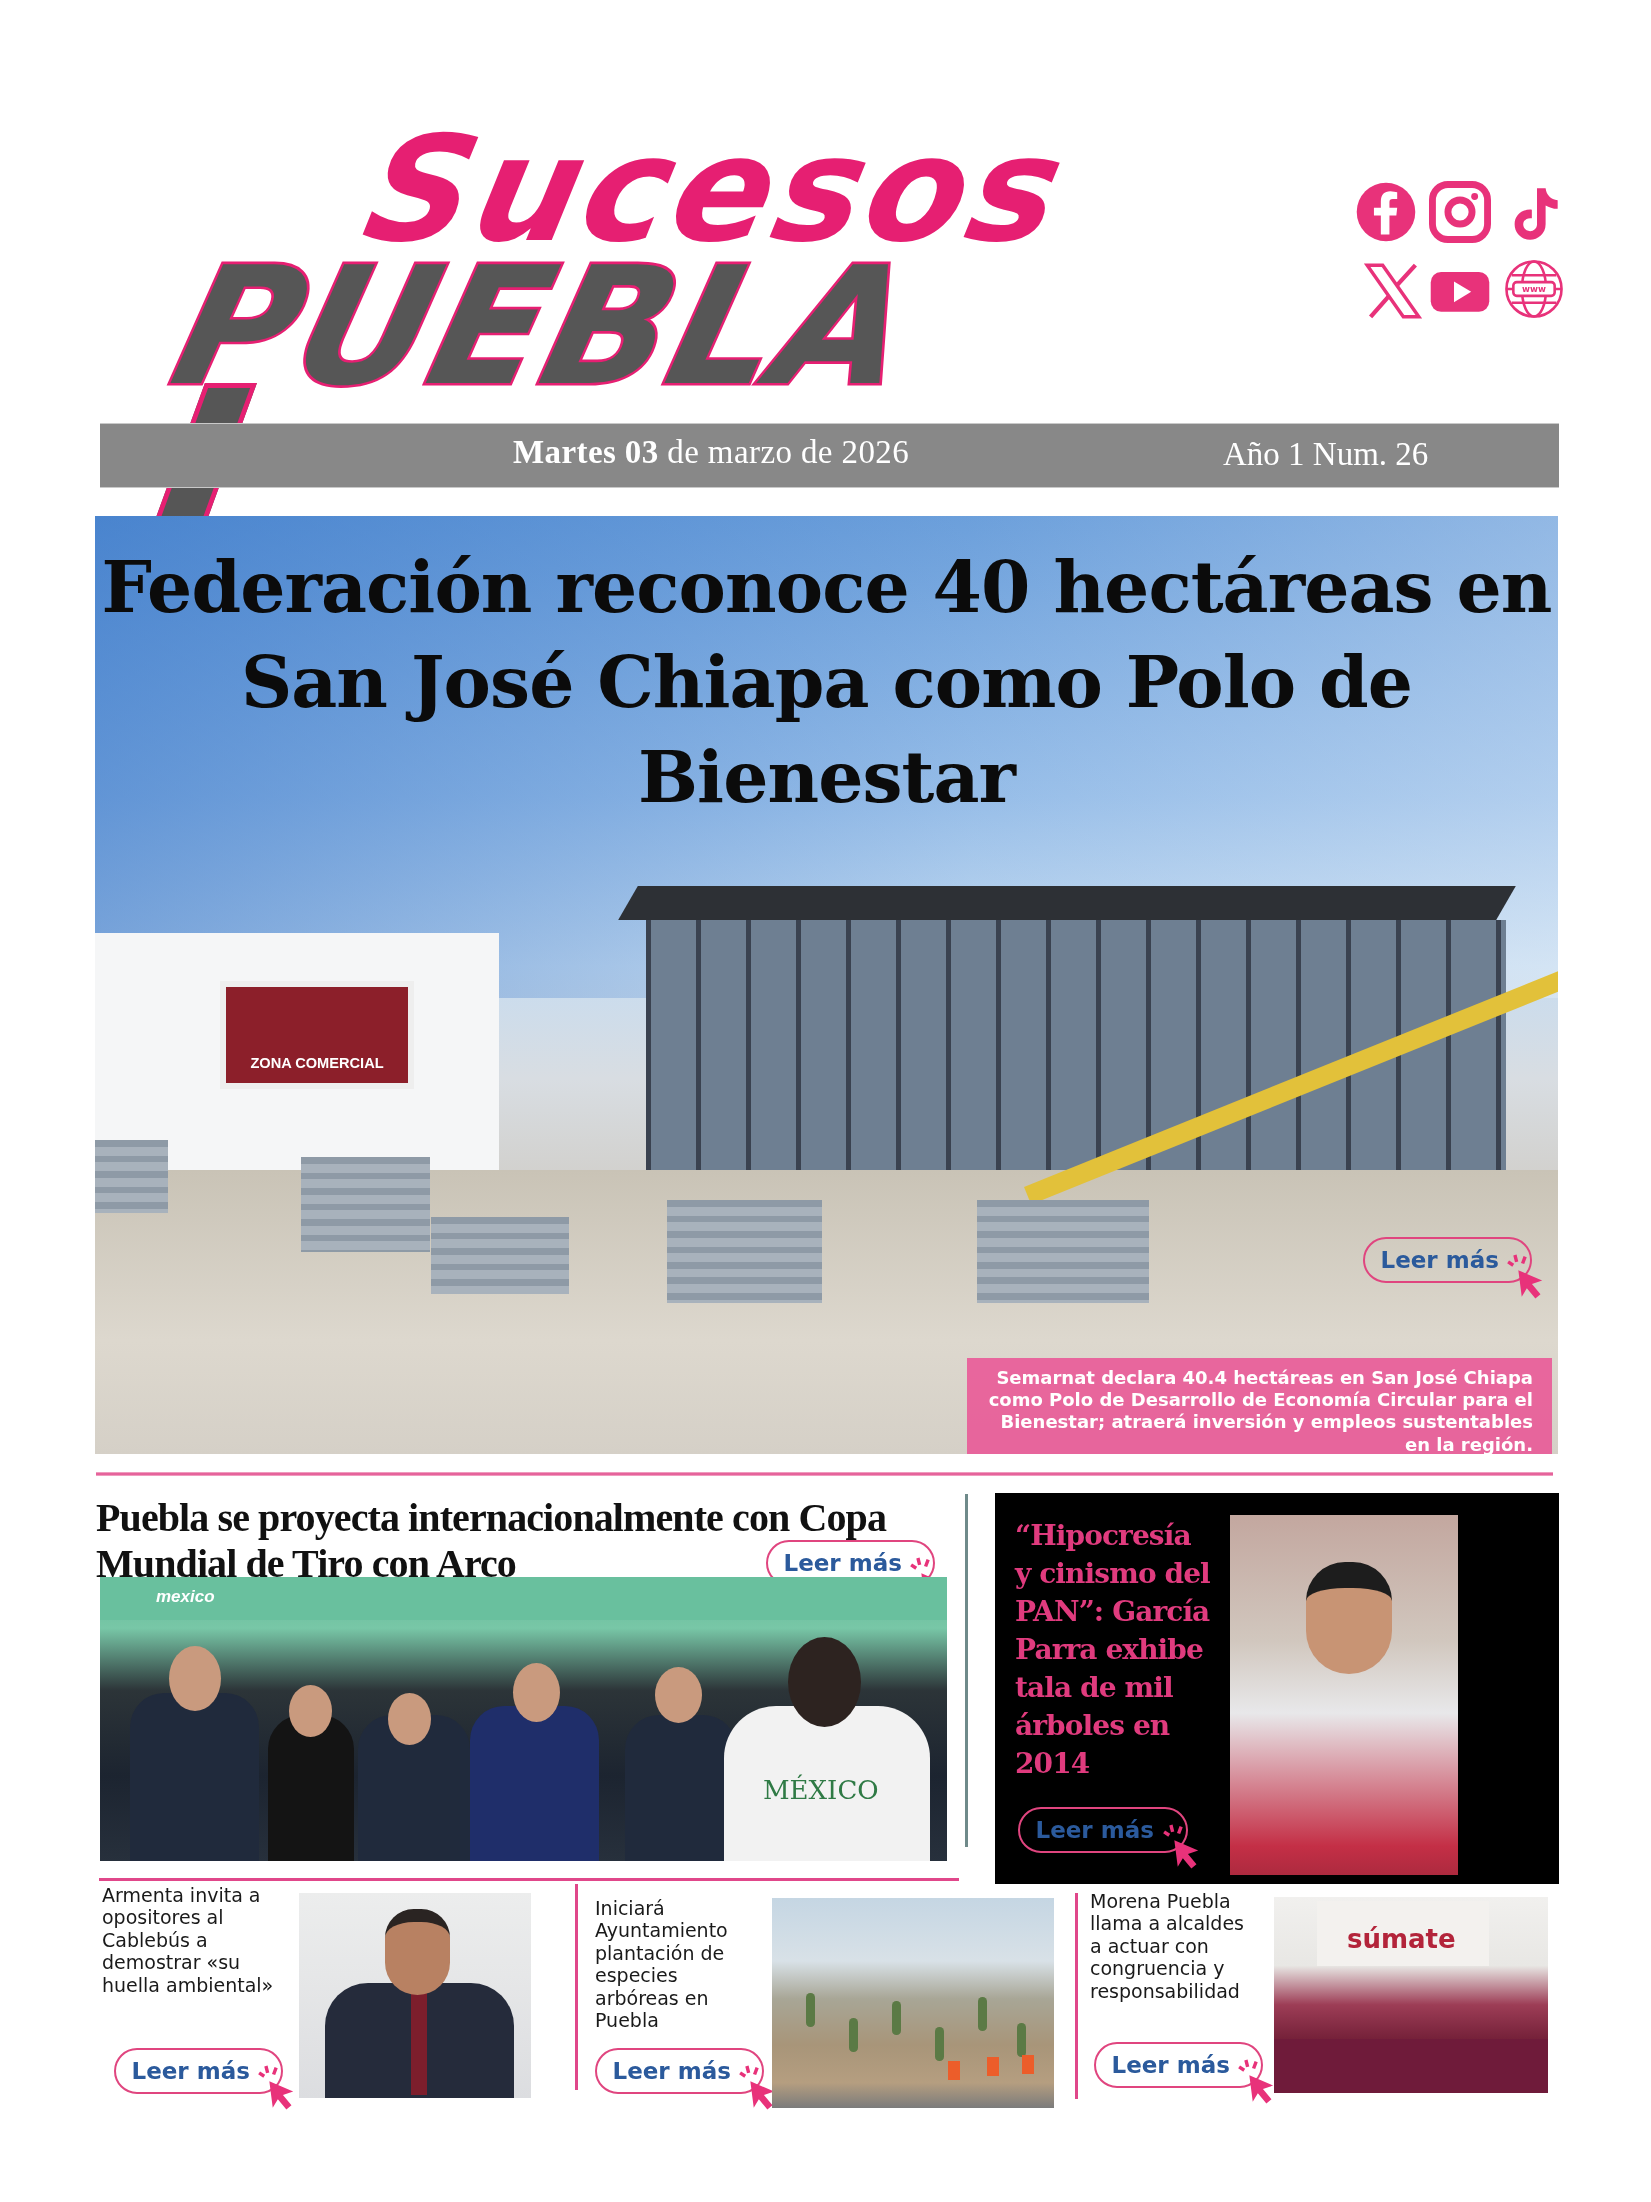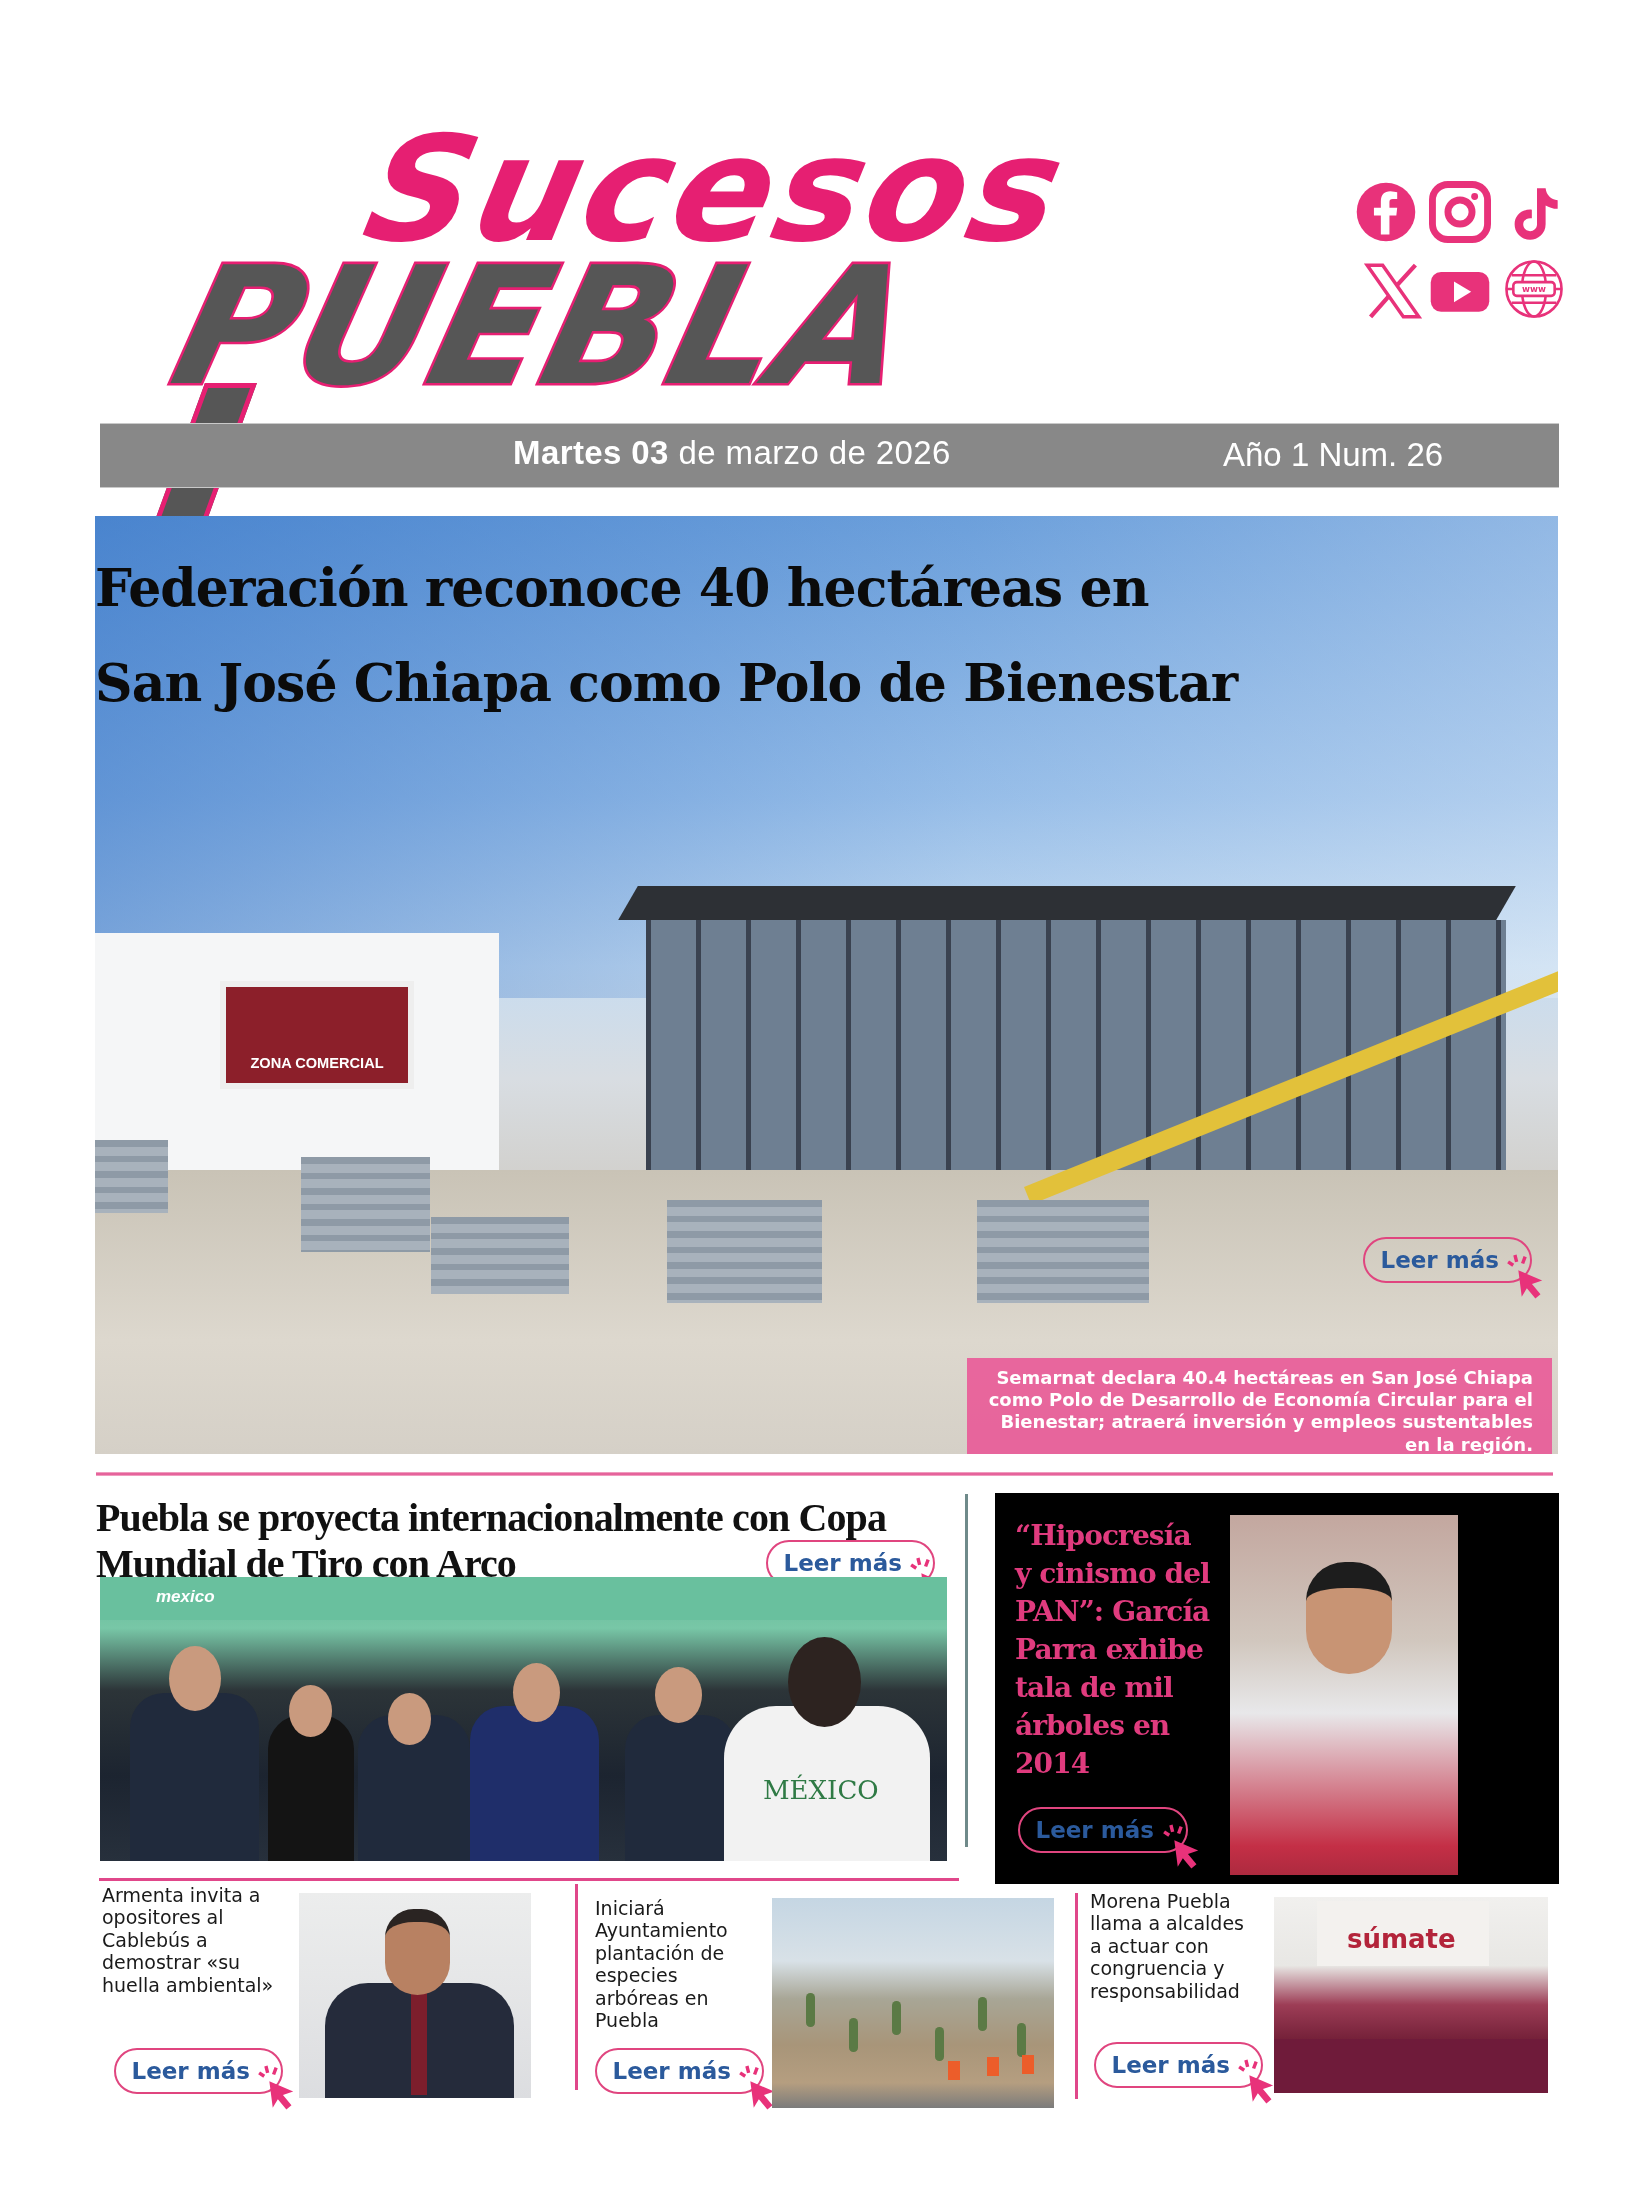--- a/index.html
+++ b/index.html
@@ -27,36 +27,36 @@
       background: #565656; border: 5.2px solid #e61f72; transform: skewX(-20deg);
     }
 
     .social { position: absolute; left: 1355px; top: 181px; width: 215px; height: 142px; }
     .social .ico { position: absolute; width: 62px; height: 62px; }
     .social svg { width: 100%; height: 100%; }
 
     .dateline {
       position: absolute; left: 100px; top: 423px; width: 1459px; height: 65px;
       background: #888888; border-top: 0.9px solid #c9c9c9; border-bottom: 0.9px solid #c9c9c9;
-      color: #ffffff; font-family: Liberation Sans, sans-serif;
+      color: #ffffff; font-family: Liberation Serif, serif;
     }
     .dateline .date { position: absolute; left: 413px; top: 10.3px; font-size: 33px; letter-spacing: 0.4px; }
     .dateline .date b { font-weight: bold; }
     .dateline .issue { position: absolute; left: 1123px; top: 12px; font-size: 33px; }
 
     
     .hero {
       position: absolute; left: 95px; top: 516px; width: 1463px; height: 938px; overflow: hidden;
       background: linear-gradient(180deg, #5a93d6 0%, #8fb8e6 30%, #c7dcf0 48%, #d8dde2 60%, #cfcbc4 75%, #d9d6cf 100%);
     }
     .hero .sky-fade { position: absolute; left: 0; top: 0; width: 100%; height: 482px;
       background: linear-gradient(90deg, rgba(60,120,200,0.55) 0%, rgba(180,210,240,0.2) 60%, rgba(230,240,250,0.4) 100%); }
     .hero .headline {
-      position: absolute; left: 0; top: 24px; width: 100%; 
-      font-family: "DejaVu Serif", serif; font-weight: bold; font-size: 52px; line-height: 95px;
+      position: absolute; left: 0; top: 24px; width: 100%; text-align: center;
+      font-family: "DejaVu Serif", serif; font-weight: bold; font-size: 71px; line-height: 95px;
       color: #0b0b0b; letter-spacing: -0.9px;
     }
     .hero .wall { position: absolute; left: 0; top: 417px; width: 404px; height: 284px; background: #f5f6f7; }
     .hero .sign { position: absolute; left: 125px; top: 465px; width: 194px; height: 108px; background: #8c1f2a; border: 6.9px solid #eeeeee; }
     .hero .sign span { position: absolute; left: 0; bottom: 12px; width: 100%; text-align: center; color: #fff; font-weight: bold; font-size: 14.6px; }
     .hero .building-roof { position: absolute; left: 533px; top: 370px; width: 878px; height: 34px; background: #2d3035; transform: skewX(-30deg); }
     .hero .building { position: absolute; left: 551px; top: 404px; width: 860px; height: 293px;
       background: repeating-linear-gradient(90deg, #3a4250 0 5.2px, #6e7f92 5.2px 50px); }
     .hero .ground { position: absolute; left: 0; top: 654px; width: 100%; height: 284px;
       background: linear-gradient(180deg, #c9c3b6 0%, #ddd8ce 60%, #d5d0c7 100%); }

